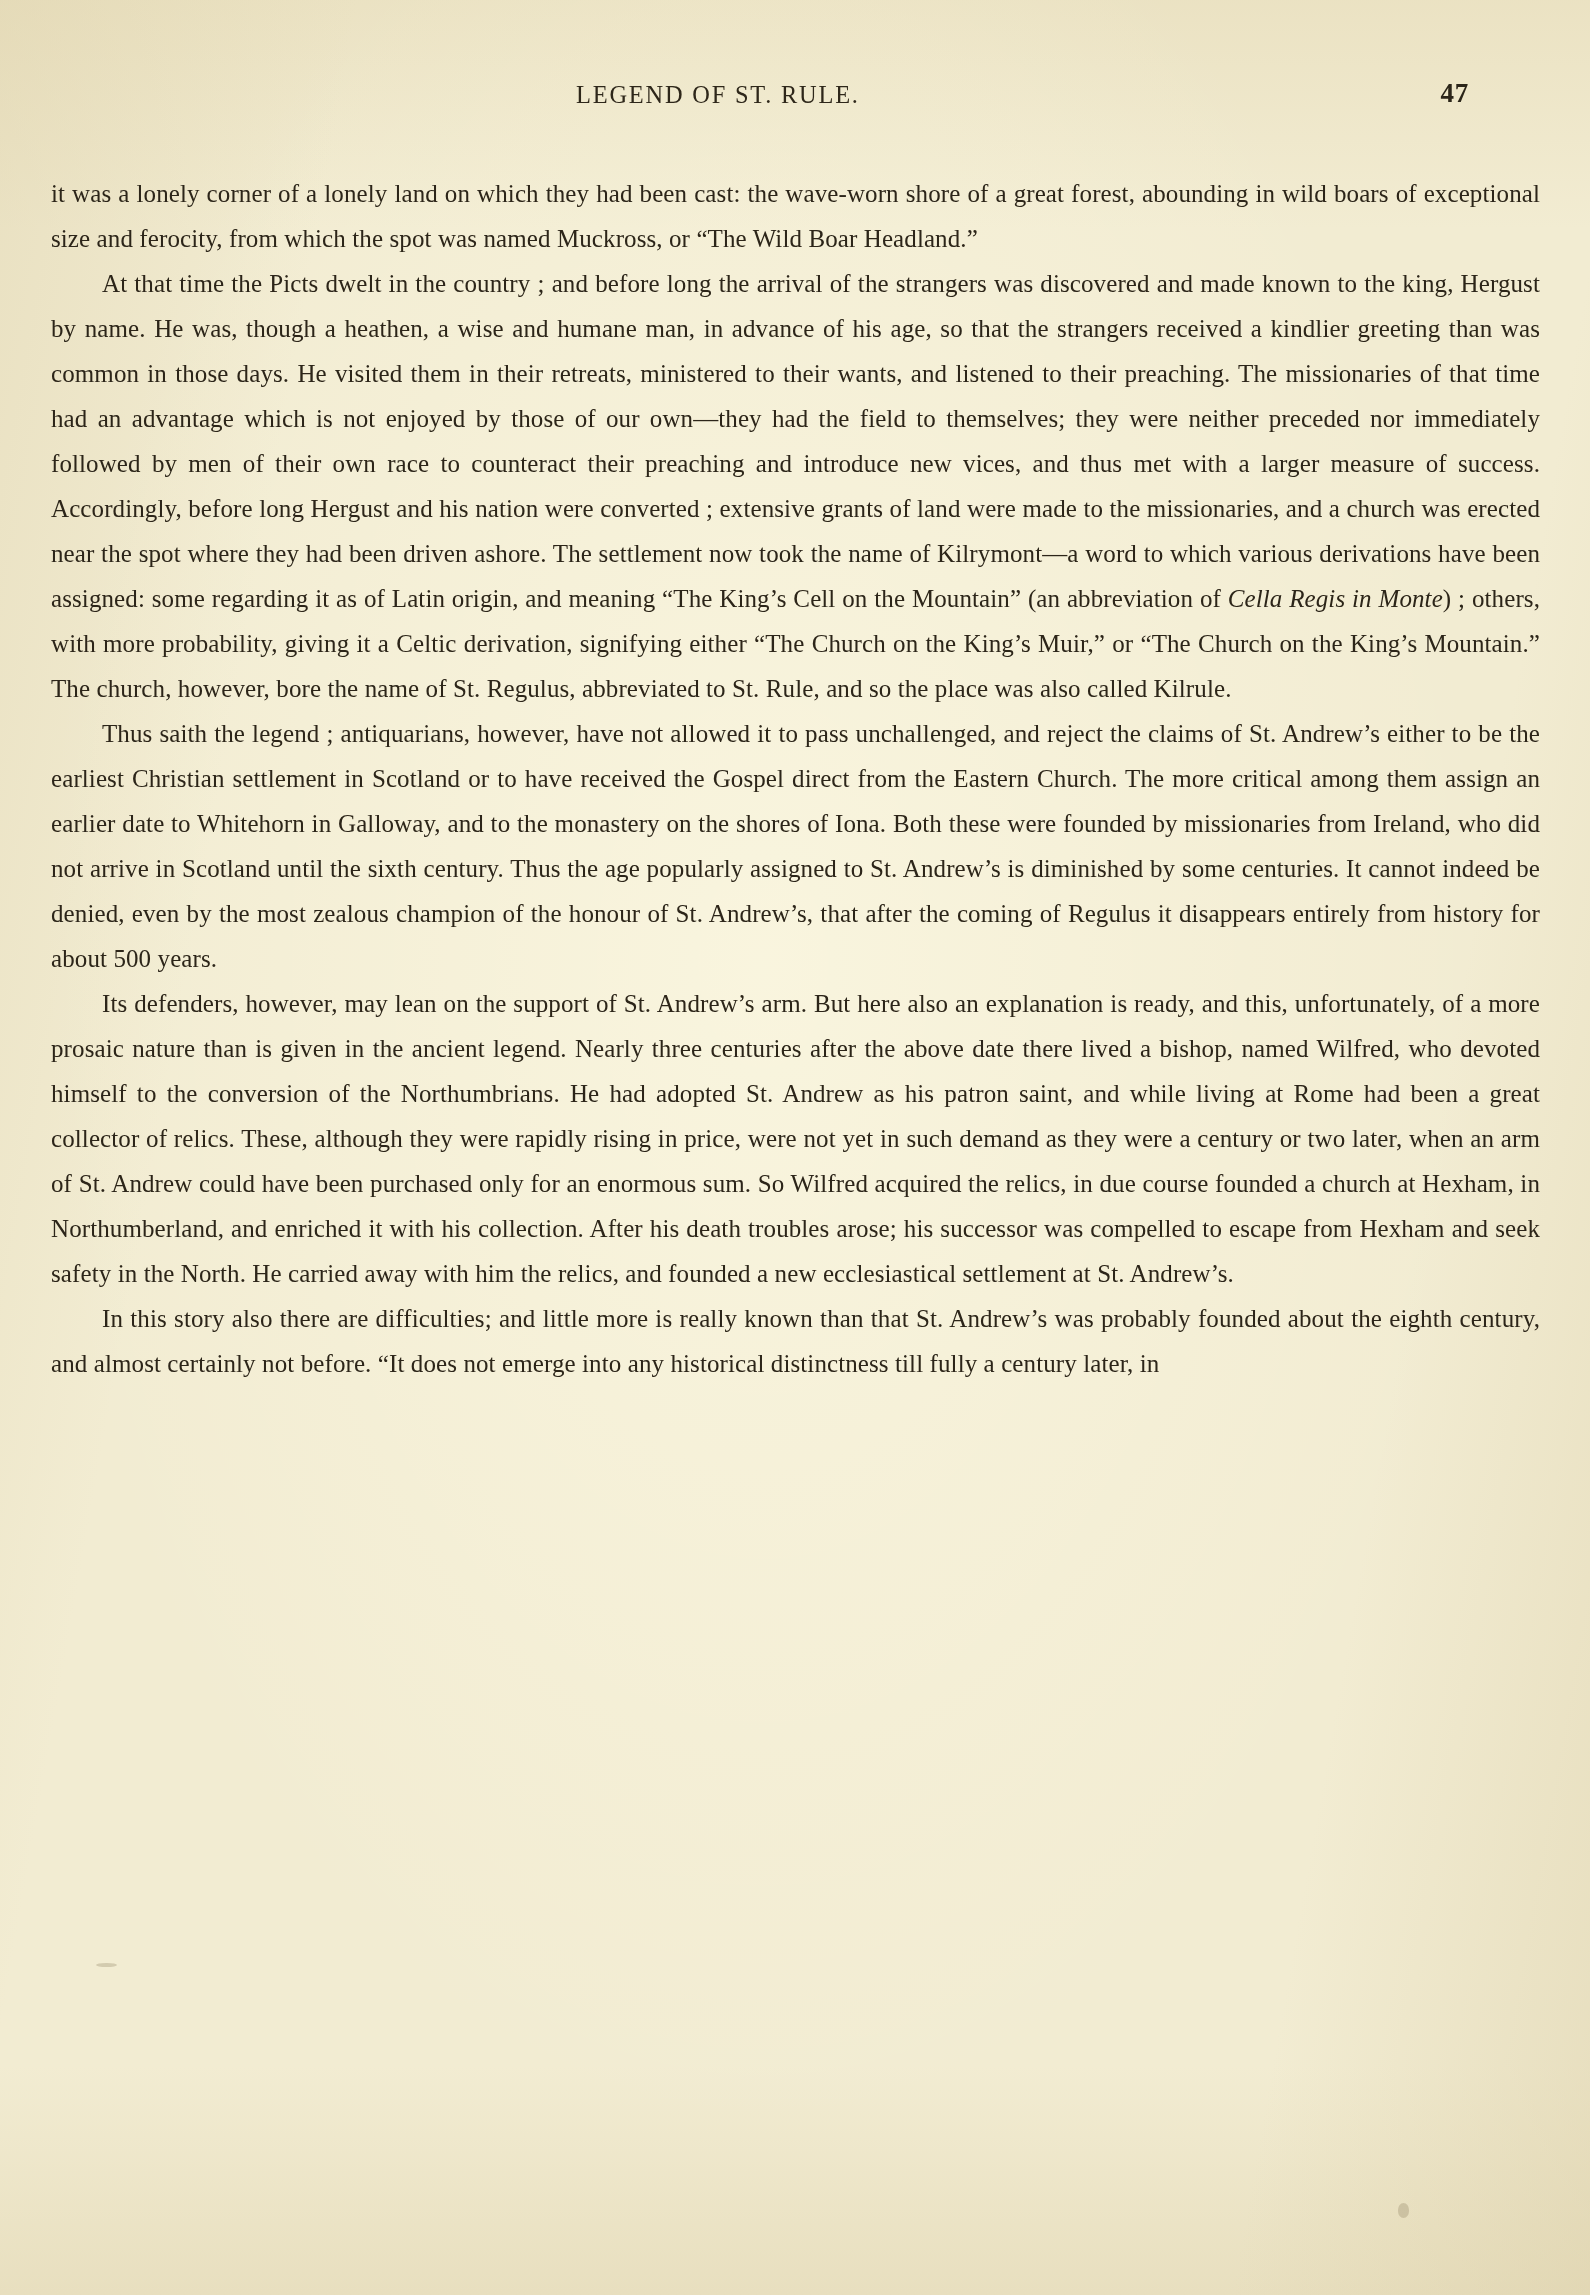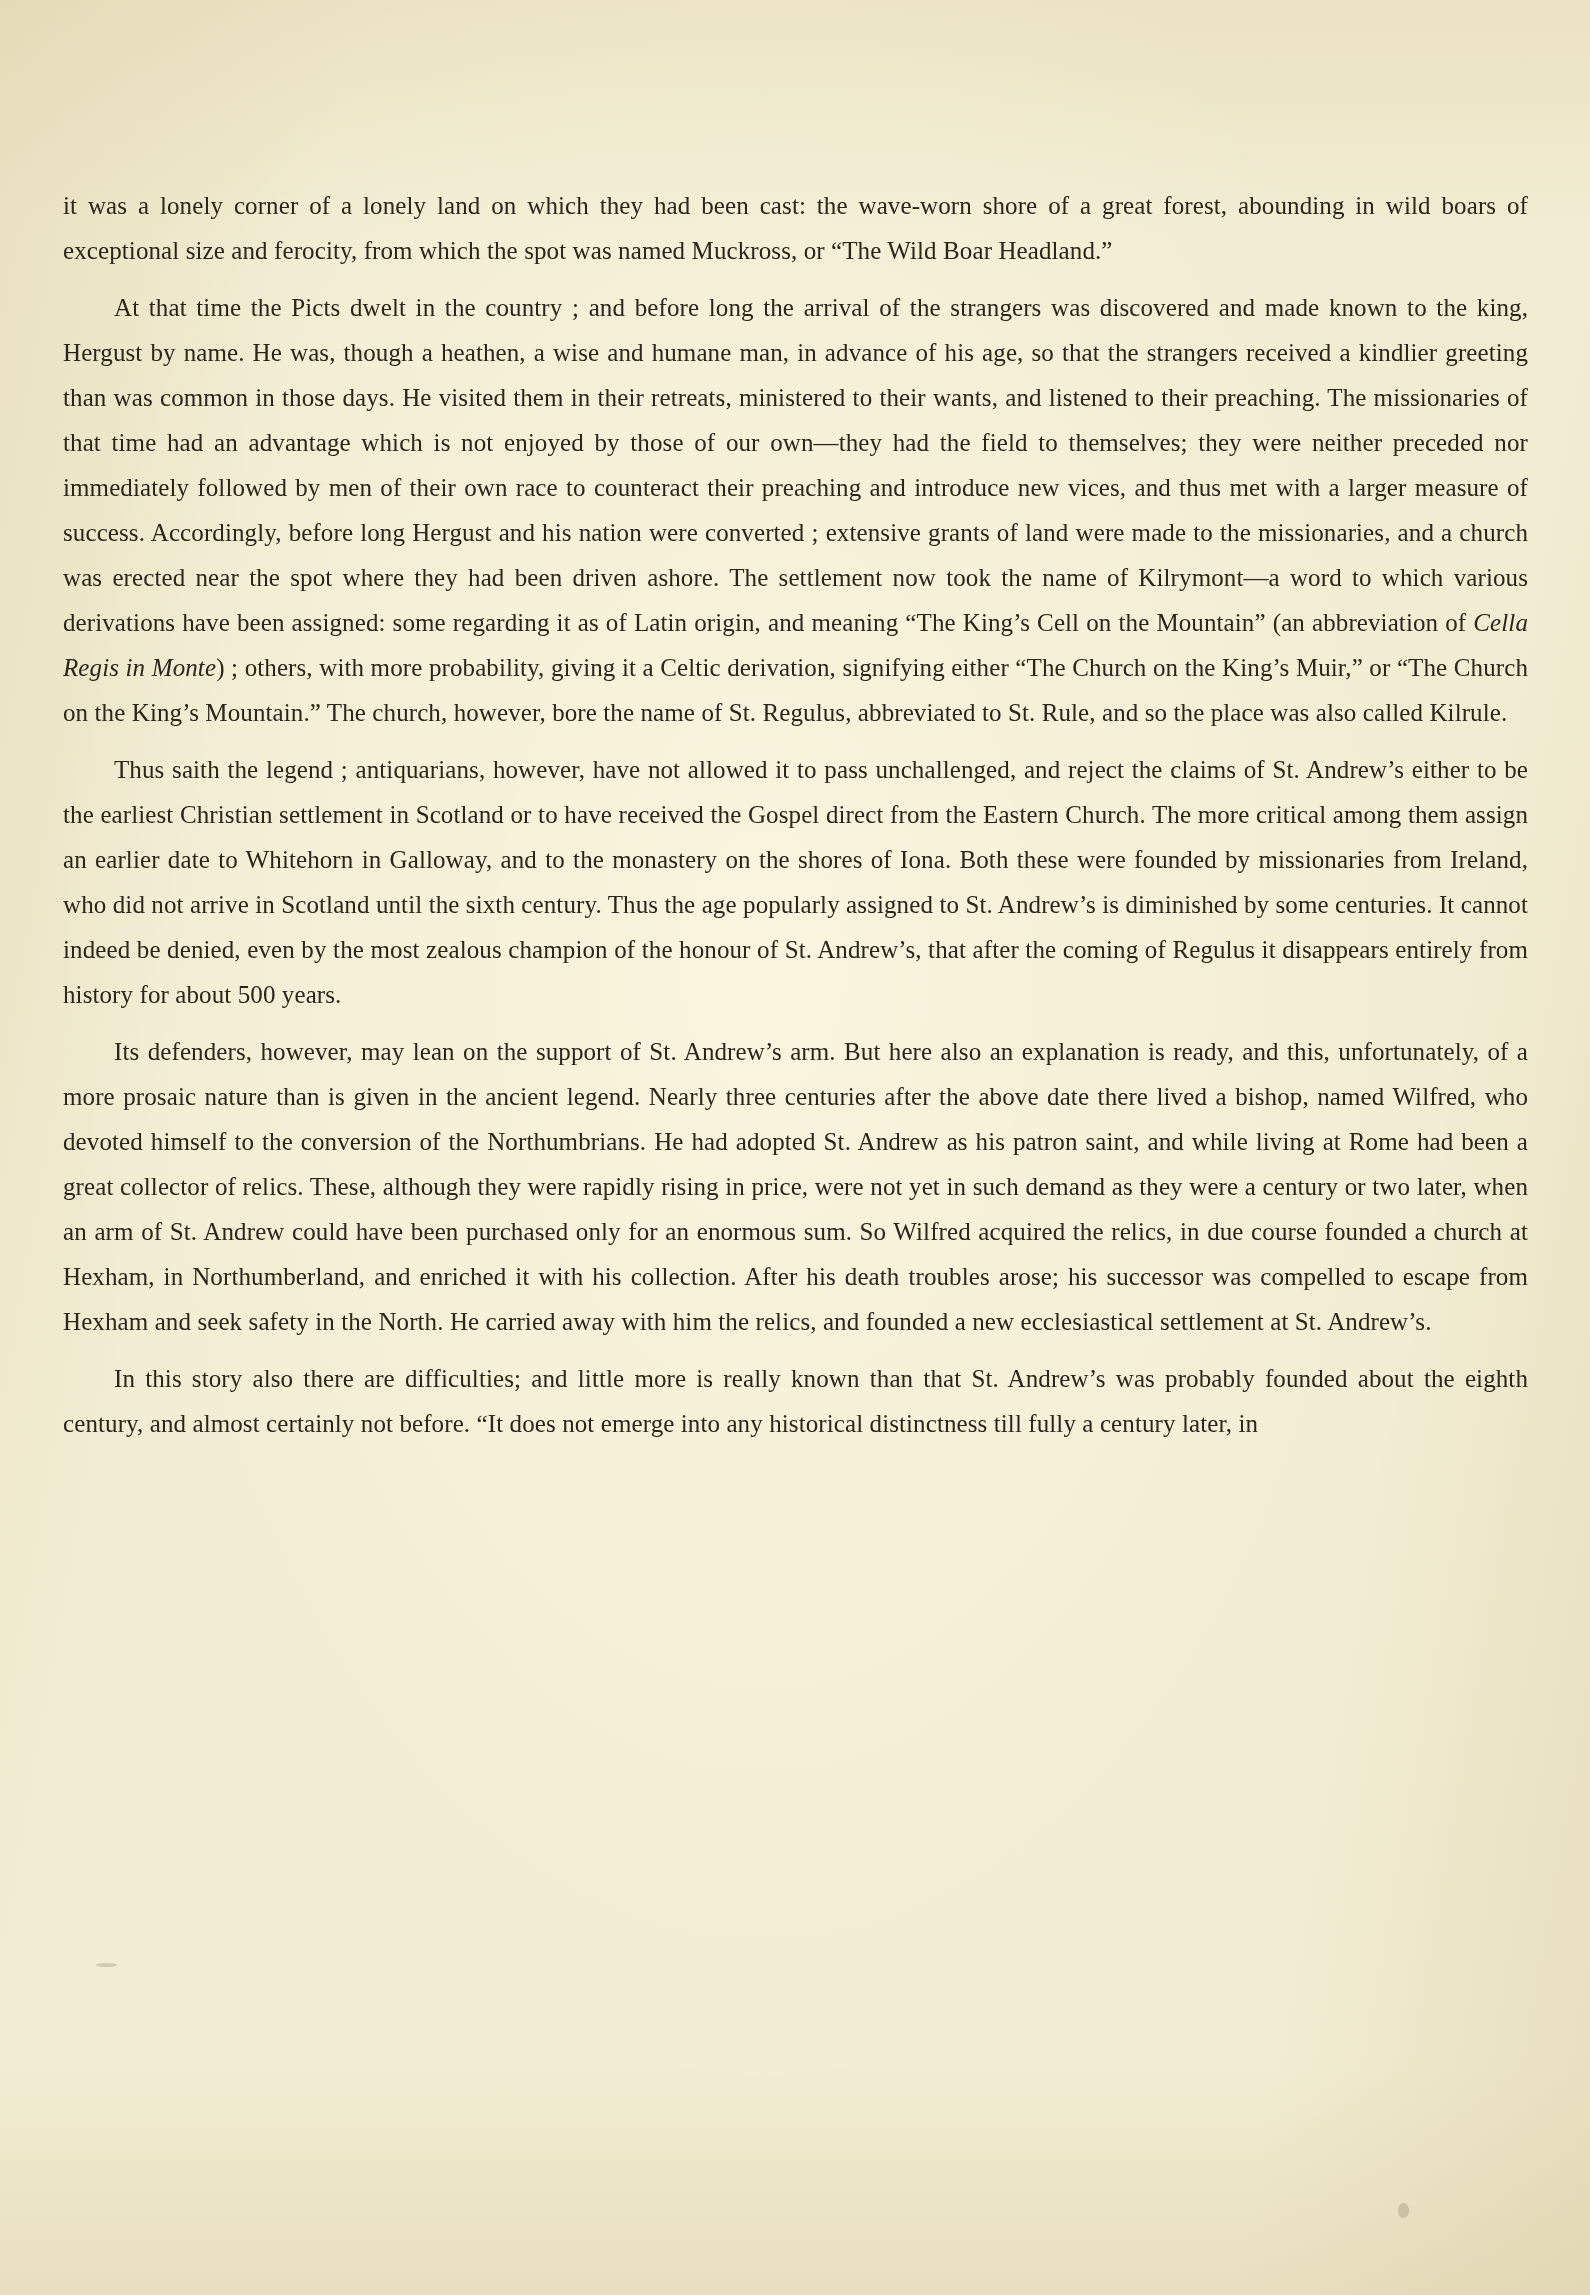--- a/index.html
+++ b/index.html
@@ -67,21 +67,21 @@
     top: 90px;
     width: 1489px;
     font-size: 25px;
     line-height: 45px;
     text-align: justify;
     text-justify: inter-word;
     color: #2c2519;
     letter-spacing: 0.1px;
   }
   .body-text p {
-    margin: 12px;
+    margin: 0;
     text-indent: 0;
   }
   .body-text p.indent {
     text-indent: 51px;
   }
   .body-text em {
   }
   
   .speck {
     position: absolute;
@@ -91,20 +91,24 @@
   }
 </style>
 </head>
 <body>
 
 <div class="page">
   <div class="paper-tint"></div>
 
   <div class="content">
 
+    <div class="runhead">
+      <div class="runhead-title">LEGEND OF ST. RULE.</div>
+      <div class="runhead-page">47</div>
+    </div>
 
     <div class="body-text">
       <p>it was a lonely corner of a lonely land on which they had been cast: the wave-worn shore of a great forest, abounding in wild boars of exceptional size and ferocity, from which the spot was named Muckross, or “The Wild Boar Headland.”</p>
       <p class="indent">At that time the Picts dwelt in the country ; and before long the arrival of the strangers was discovered and made known to the king, Hergust by name. He was, though a heathen, a wise and humane man, in advance of his age, so that the strangers received a kindlier greeting than was common in those days. He visited them in their retreats, ministered to their wants, and listened to their preaching. The missionaries of that time had an advantage which is not enjoyed by those of our own—they had the field to themselves; they were neither preceded nor immediately followed by men of their own race to counteract their preaching and introduce new vices, and thus met with a larger measure of success. Accordingly, before long Hergust and his nation were converted ; extensive grants of land were made to the missionaries, and a church was erected near the spot where they had been driven ashore. The settlement now took the name of Kilrymont—a word to which various derivations have been assigned: some regarding it as of Latin origin, and meaning “The King’s Cell on the Mountain” (an abbreviation of <em>Cella Regis in Monte</em>) ; others, with more probability, giving it a Celtic derivation, signifying either “The Church on the King’s Muir,” or “The Church on the King’s Mountain.” The church, however, bore the name of St. Regulus, abbreviated to St. Rule, and so the place was also called Kilrule.</p>
       <p class="indent">Thus saith the legend ; antiquarians, however, have not allowed it to pass unchallenged, and reject the claims of St. Andrew’s either to be the earliest Christian settlement in Scotland or to have received the Gospel direct from the Eastern Church. The more critical among them assign an earlier date to Whitehorn in Galloway, and to the monastery on the shores of Iona. Both these were founded by missionaries from Ireland, who did not arrive in Scotland until the sixth century. Thus the age popularly assigned to St. Andrew’s is diminished by some centuries. It cannot indeed be denied, even by the most zealous champion of the honour of St. Andrew’s, that after the coming of Regulus it disappears entirely from history for about 500 years.</p>
       <p class="indent">Its defenders, however, may lean on the support of St. Andrew’s arm. But here also an explanation is ready, and this, unfortunately, of a more prosaic nature than is given in the ancient legend. Nearly three centuries after the above date there lived a bishop, named Wilfred, who devoted himself to the conversion of the Northumbrians. He had adopted St. Andrew as his patron saint, and while living at Rome had been a great collector of relics. These, although they were rapidly rising in price, were not yet in such demand as they were a century or two later, when an arm of St. Andrew could have been purchased only for an enormous sum. So Wilfred acquired the relics, in due course founded a church at Hexham, in Northumberland, and enriched it with his collection. After his death troubles arose; his successor was compelled to escape from Hexham and seek safety in the North. He carried away with him the relics, and founded a new ecclesiastical settlement at St. Andrew’s.</p>
       <p class="indent">In this story also there are difficulties; and little more is really known than that St. Andrew’s was probably founded about the eighth century, and almost certainly not before. “It does not emerge into any historical distinctness till fully a century later, in</p>
     </div>
 
   </div>

